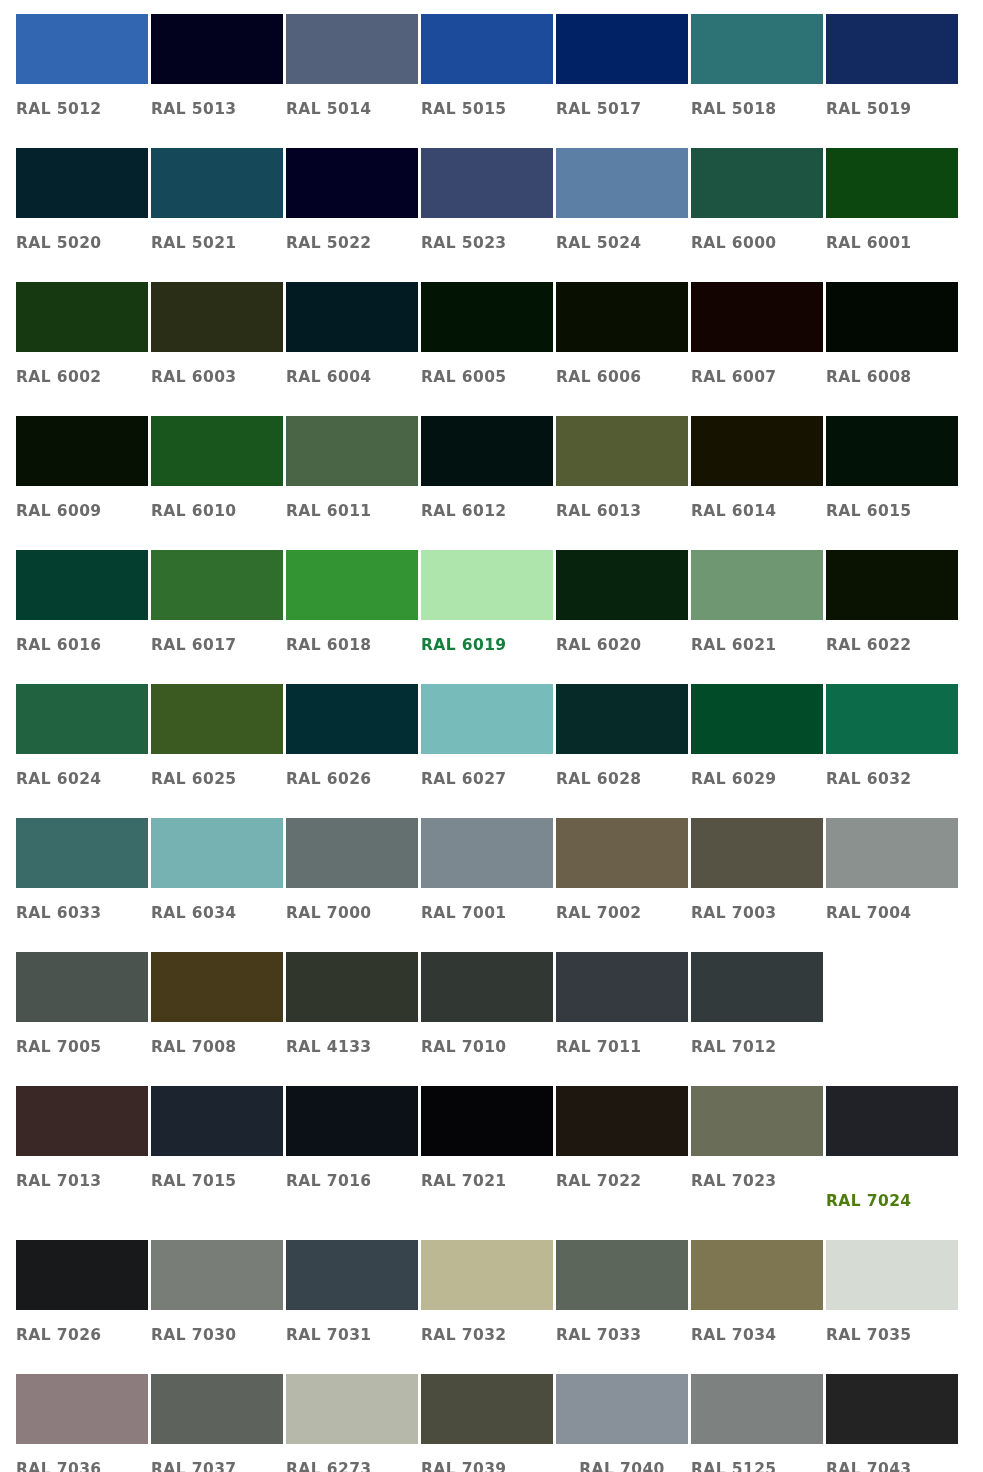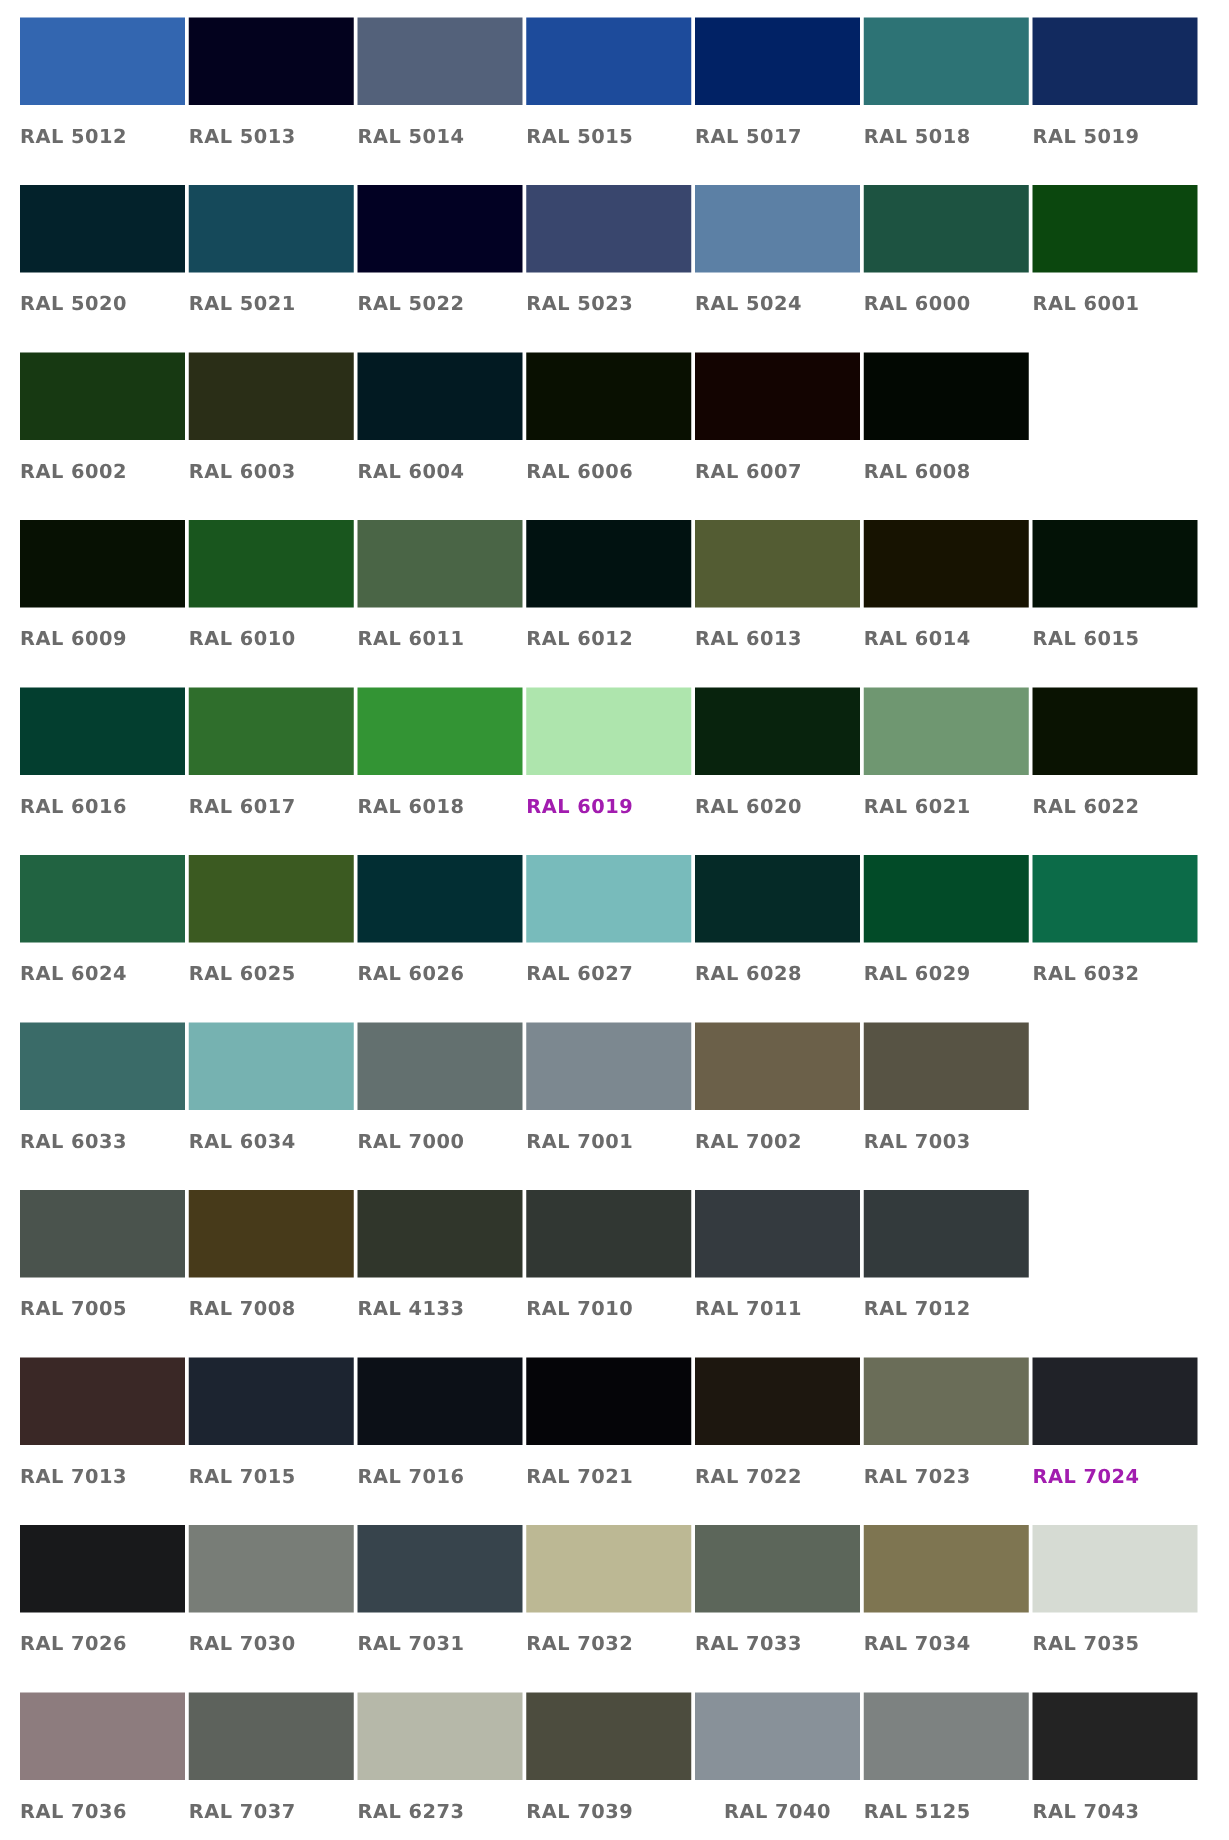--- a/index.html
+++ b/index.html
@@ -120,20 +120,24 @@
       </div>
       <div class="ral-cell">
         <div class="ral-swatch" style="background-color: rgb(42, 46, 23);"></div>
         <span class="ral-label" style="color: rgb(107, 107, 107);">RAL 6003</span>
       </div>
       <div class="ral-cell">
         <div class="ral-swatch" style="background-color: rgb(2, 26, 34);"></div>
         <span class="ral-label" style="color: rgb(107, 107, 107);">RAL 6004</span>
       </div>
       <div class="ral-cell">
+        <div class="ral-swatch" style="background-color: rgb(2, 20, 3);"></div>
+        <span class="ral-label" style="color: rgb(107, 107, 107);">RAL 6005</span>
+      </div>
+      <div class="ral-cell">
         <div class="ral-swatch" style="background-color: rgb(9, 16, 1);"></div>
         <span class="ral-label" style="color: rgb(107, 107, 107);">RAL 6006</span>
       </div>
       <div class="ral-cell">
         <div class="ral-swatch" style="background-color: rgb(19, 4, 1);"></div>
         <span class="ral-label" style="color: rgb(107, 107, 107);">RAL 6007</span>
       </div>
       <div class="ral-cell">
         <div class="ral-swatch" style="background-color: rgb(2, 8, 2);"></div>
         <span class="ral-label" style="color: rgb(107, 107, 107);">RAL 6008</span>
@@ -177,21 +181,21 @@
       <div class="ral-cell">
         <div class="ral-swatch" style="background-color: rgb(47, 110, 44);"></div>
         <span class="ral-label" style="color: rgb(107, 107, 107);">RAL 6017</span>
       </div>
       <div class="ral-cell">
         <div class="ral-swatch" style="background-color: rgb(51, 148, 52);"></div>
         <span class="ral-label" style="color: rgb(107, 107, 107);">RAL 6018</span>
       </div>
       <div class="ral-cell">
         <div class="ral-swatch" style="background-color: rgb(174, 229, 173);"></div>
-        <span class="ral-label" style="color: #a21caf;">RAL 6019</span>
+        <span class="ral-label" style="color: #15803d;">RAL 6019</span>
       </div>
       <div class="ral-cell">
         <div class="ral-swatch" style="background-color: rgb(8, 35, 13);"></div>
         <span class="ral-label" style="color: rgb(107, 107, 107);">RAL 6020</span>
       </div>
       <div class="ral-cell">
         <div class="ral-swatch" style="background-color: rgb(111, 151, 113);"></div>
         <span class="ral-label" style="color: rgb(107, 107, 107);">RAL 6021</span>
       </div>
       <div class="ral-cell">
@@ -247,20 +251,24 @@
         <span class="ral-label" style="color: rgb(107, 107, 107);">RAL 7001</span>
       </div>
       <div class="ral-cell">
         <div class="ral-swatch" style="background-color: rgb(107, 96, 73);"></div>
         <span class="ral-label" style="color: rgb(107, 107, 107);">RAL 7002</span>
       </div>
       <div class="ral-cell">
         <div class="ral-swatch" style="background-color: rgb(87, 83, 68);"></div>
         <span class="ral-label" style="color: rgb(107, 107, 107);">RAL 7003</span>
       </div>
+      <div class="ral-cell">
+        <div class="ral-swatch" style="background-color: rgb(138, 145, 142);"></div>
+        <span class="ral-label" style="color: rgb(107, 107, 107);">RAL 7004</span>
+      </div>
     </div>
     <div class="ral-row">
       <div class="ral-cell">
         <div class="ral-swatch" style="background-color: rgb(74, 83, 77);"></div>
         <span class="ral-label" style="color: rgb(107, 107, 107);">RAL 7005</span>
       </div>
       <div class="ral-cell">
         <div class="ral-swatch" style="background-color: rgb(71, 58, 26);"></div>
         <span class="ral-label" style="color: rgb(107, 107, 107);">RAL 7008</span>
       </div>
@@ -301,21 +309,21 @@
       <div class="ral-cell">
         <div class="ral-swatch" style="background-color: rgb(29, 23, 15);"></div>
         <span class="ral-label" style="color: rgb(107, 107, 107);">RAL 7022</span>
       </div>
       <div class="ral-cell">
         <div class="ral-swatch" style="background-color: rgb(106, 109, 88);"></div>
         <span class="ral-label" style="color: rgb(107, 107, 107);">RAL 7023</span>
       </div>
       <div class="ral-cell">
         <div class="ral-swatch" style="background-color: rgb(32, 34, 40);"></div>
-        <span class="ral-label" style="color: #a21caf;">RAL 7024</span>
+        <span class="ral-label" style="color: #4d7c0f; margin-top: 20px;">RAL 7024</span>
       </div>
     </div>
     <div class="ral-row">
       <div class="ral-cell">
         <div class="ral-swatch" style="background-color: rgb(24, 25, 27);"></div>
         <span class="ral-label" style="color: rgb(107, 107, 107);">RAL 7026</span>
       </div>
       <div class="ral-cell">
         <div class="ral-swatch" style="background-color: rgb(120, 125, 119);"></div>
         <span class="ral-label" style="color: rgb(107, 107, 107);">RAL 7030</span>

